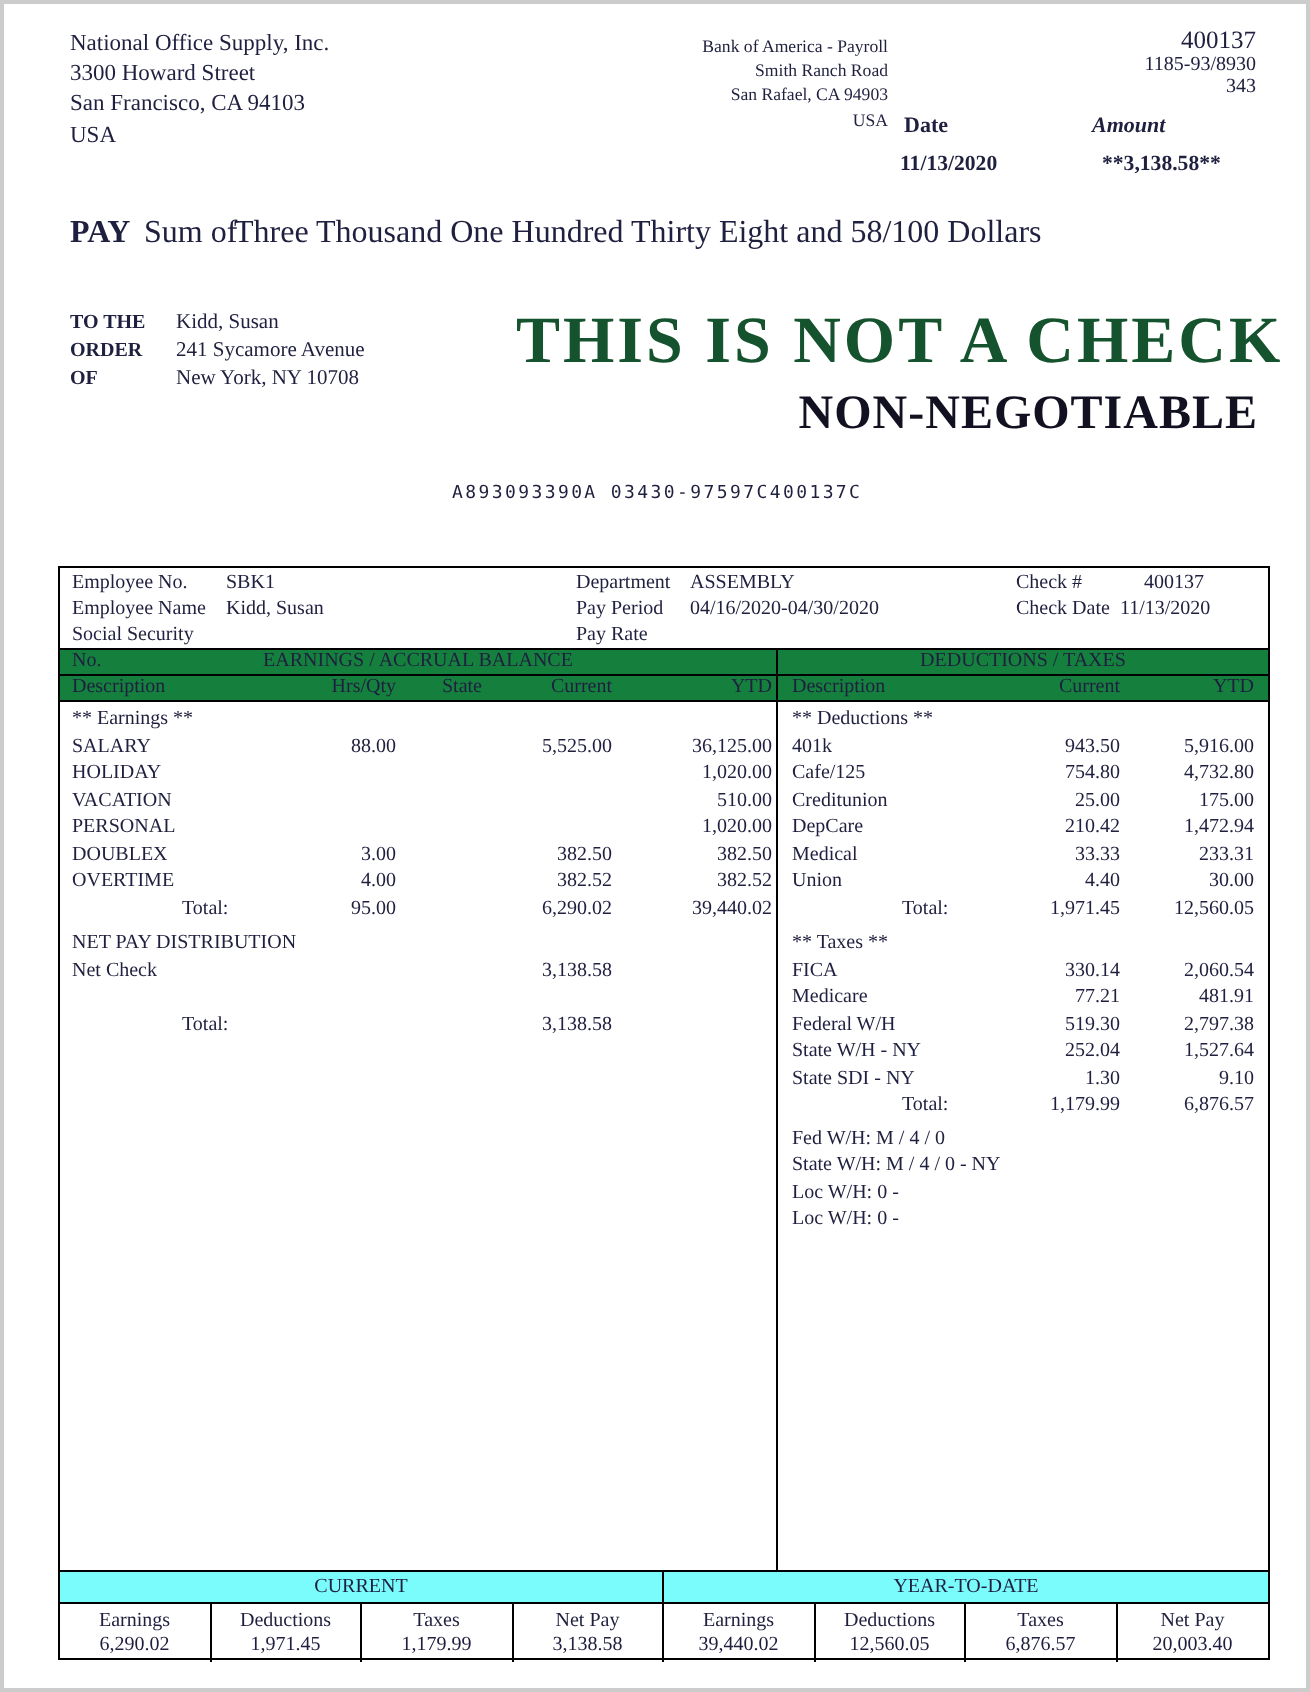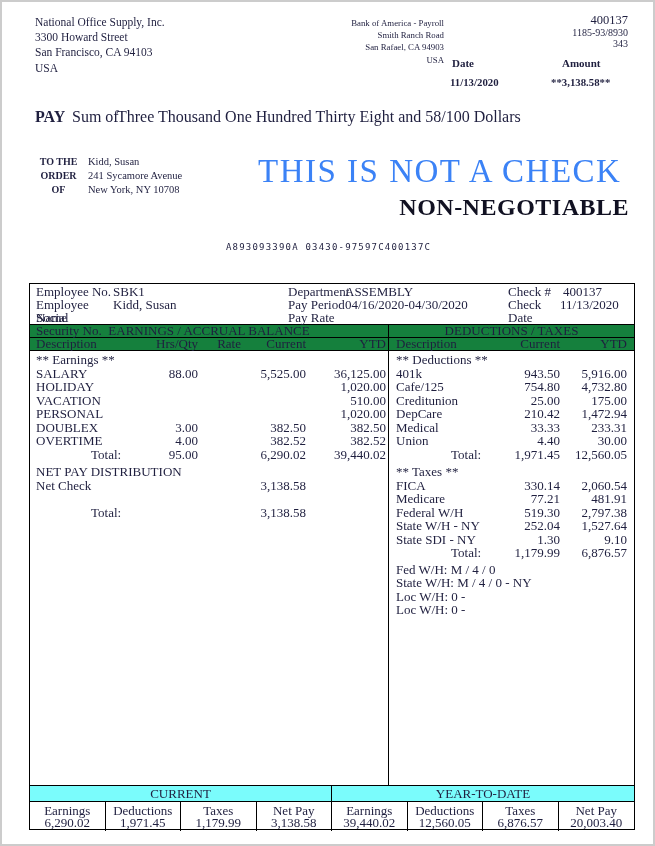--- a/index.html
+++ b/index.html
@@ -13,27 +13,27 @@
   .abs { position:absolute; white-space:nowrap; }
   
   .company { left:33px; top:13px; font-size:11.5px; line-height:15.2px; }
   .bank { left:282px; top:15px; width:160px; text-align:right; font-size:8.8px; line-height:12.2px; }
   .checkno-block { right:25px; top:11px; text-align:right; }
   .checkno-block .big { font-size:12.5px; line-height:14px; }
   .checkno-block .small { font-size:10px; line-height:11px; }
   .lbl-bold { font-weight:bold; font-size:11px; }
   .val-bold { font-weight:bold; font-size:10.8px; }
   .payline { top:106px; font-size:16px; }
-  .ttoo { left:33px; top:153px; width:47px; text-align:center; font-weight:bold; font-size:10px; line-height:13.8px; white-space:normal; }
+  .ttoo { left:33px; top:153px; width:47px; text-align:left; font-weight:bold; font-size:10px; line-height:13.8px; white-space:normal; }
   .payee { left:86px; top:153px; font-size:10.5px; line-height:13.8px; }
-  .watermark { left:256px; top:151px; font-size:33px; font-weight:normal; letter-spacing:1.5px; color:#3b82f6; }
+  .watermark { left:256px; top:151px; font-size:33px; font-weight:bold; letter-spacing:1.5px; color:#14532d; }
   .nonneg { right:24px; top:192px; font-size:24px; font-weight:bold; letter-spacing:0.5px; color:#111122; }
   .micr { left:224px; top:240px; font-family:"DejaVu Sans Mono","Liberation Mono",monospace; font-size:9px; letter-spacing:1.2px; }
   
-  .stub { position:absolute; left:27px; top:281px; width:606px; height:547px; border:1.5px solid #000; font-size:13px; }
+  .stub { position:absolute; left:27px; top:281px; width:606px; height:547px; border:1.5px solid #000; font-size:10px; }
   .info { height:41px; border-bottom:1px solid #000; padding-top:1px; }
   .irow { display:grid; grid-template-columns:77px 175px 57px 163px 52px 42px; padding-left:6px; height:13px; line-height:13px; }
   .irow .v3 { text-align:right; }
   .bandrow, .headrow { display:flex; height:13px; line-height:11.5px; background:#15803d; border-bottom:1px solid #000; }
   .band-left { width:359px; border-right:1px solid #000; text-align:center; }
   .band-right { flex:1; text-align:center; }
   .eh, .er { display:grid; grid-template-columns:84px 78px 43px 65px 80px; padding-left:6px; }
   .dh, .dr { display:grid; grid-template-columns:84px 80px 67px; padding-left:7px; }
   .eh span, .er span, .dh span, .dr span { text-align:right; white-space:nowrap; overflow:visible; }
   .eh span:first-child, .er span:first-child, .dh span:first-child, .dr span:first-child { text-align:left; }
@@ -74,21 +74,21 @@
     <div>USA</div>
   </div>
 
   <div class="abs checkno-block">
     <div class="big">400137</div>
     <div class="small">1185-93/8930</div>
     <div class="small">343</div>
   </div>
 
   <div class="abs lbl-bold" style="left:450px; top:55px;">Date</div>
-  <div class="abs lbl-bold" style="left:560px; top:55px;">Amount</div>
+  <div class="abs lbl-bold" style="left:544px; top:55px;font-style:italic;">Amount</div>
   <div class="abs val-bold" style="left:448px; top:74px;">11/13/2020</div>
   <div class="abs val-bold" style="left:549px; top:74px;">**3,138.58**</div>
 
   <div class="abs payline lbl-bold" style="left:33px;">PAY</div>
   <div class="abs payline" style="left:70px;">Sum of</div>
   <div class="abs payline" style="left:115px;">Three Thousand One Hundred Thirty Eight and 58/100 Dollars</div>
 
   <div class="abs ttoo">
     <div>TO THE</div>
     <div>ORDER</div>
@@ -136,21 +136,21 @@
 
     <div class="bandrow">
       <div class="band-left">EARNINGS / ACCRUAL BALANCE</div>
       <div class="band-right">DEDUCTIONS / TAXES</div>
     </div>
 
     <div class="headrow">
       <div class="eh">
         <span>Description</span>
         <span>Hrs/Qty</span>
-        <span>Rate</span>
+        <span>State</span>
         <span>Current</span>
         <span>YTD</span>
       </div>
       <div class="dh">
         <span>Description</span>
         <span>Current</span>
         <span>YTD</span>
       </div>
     </div>
 

